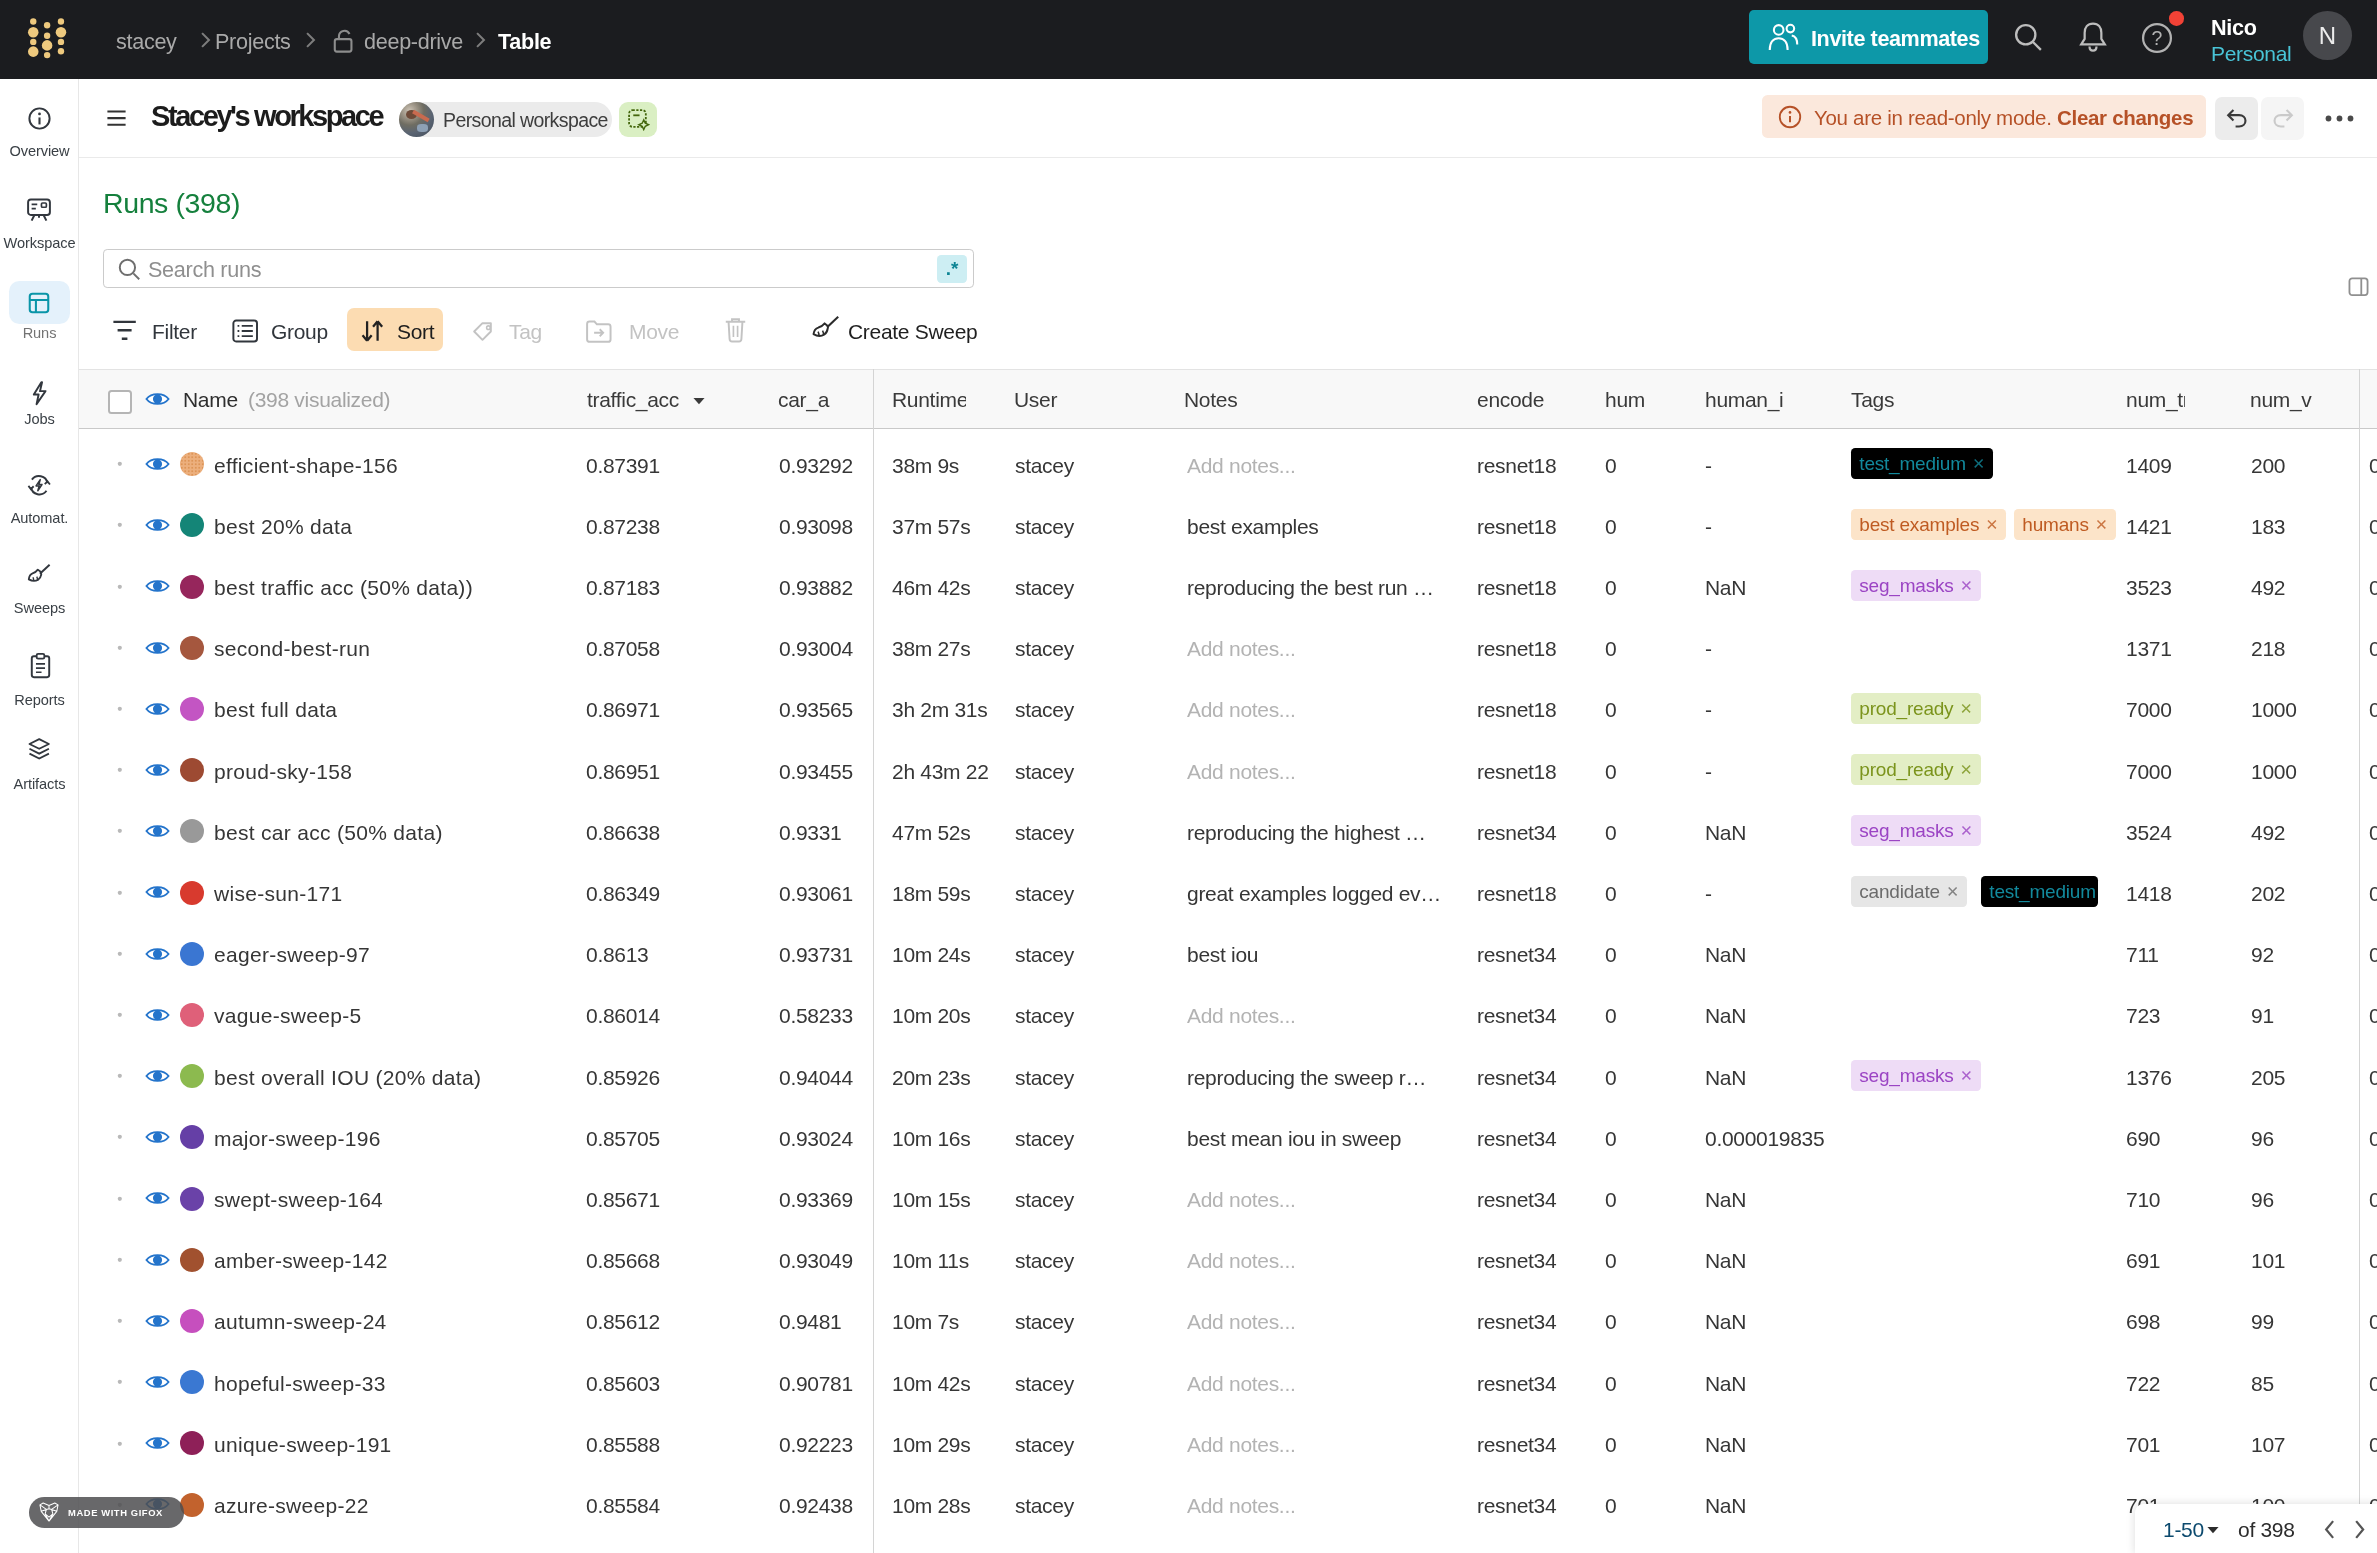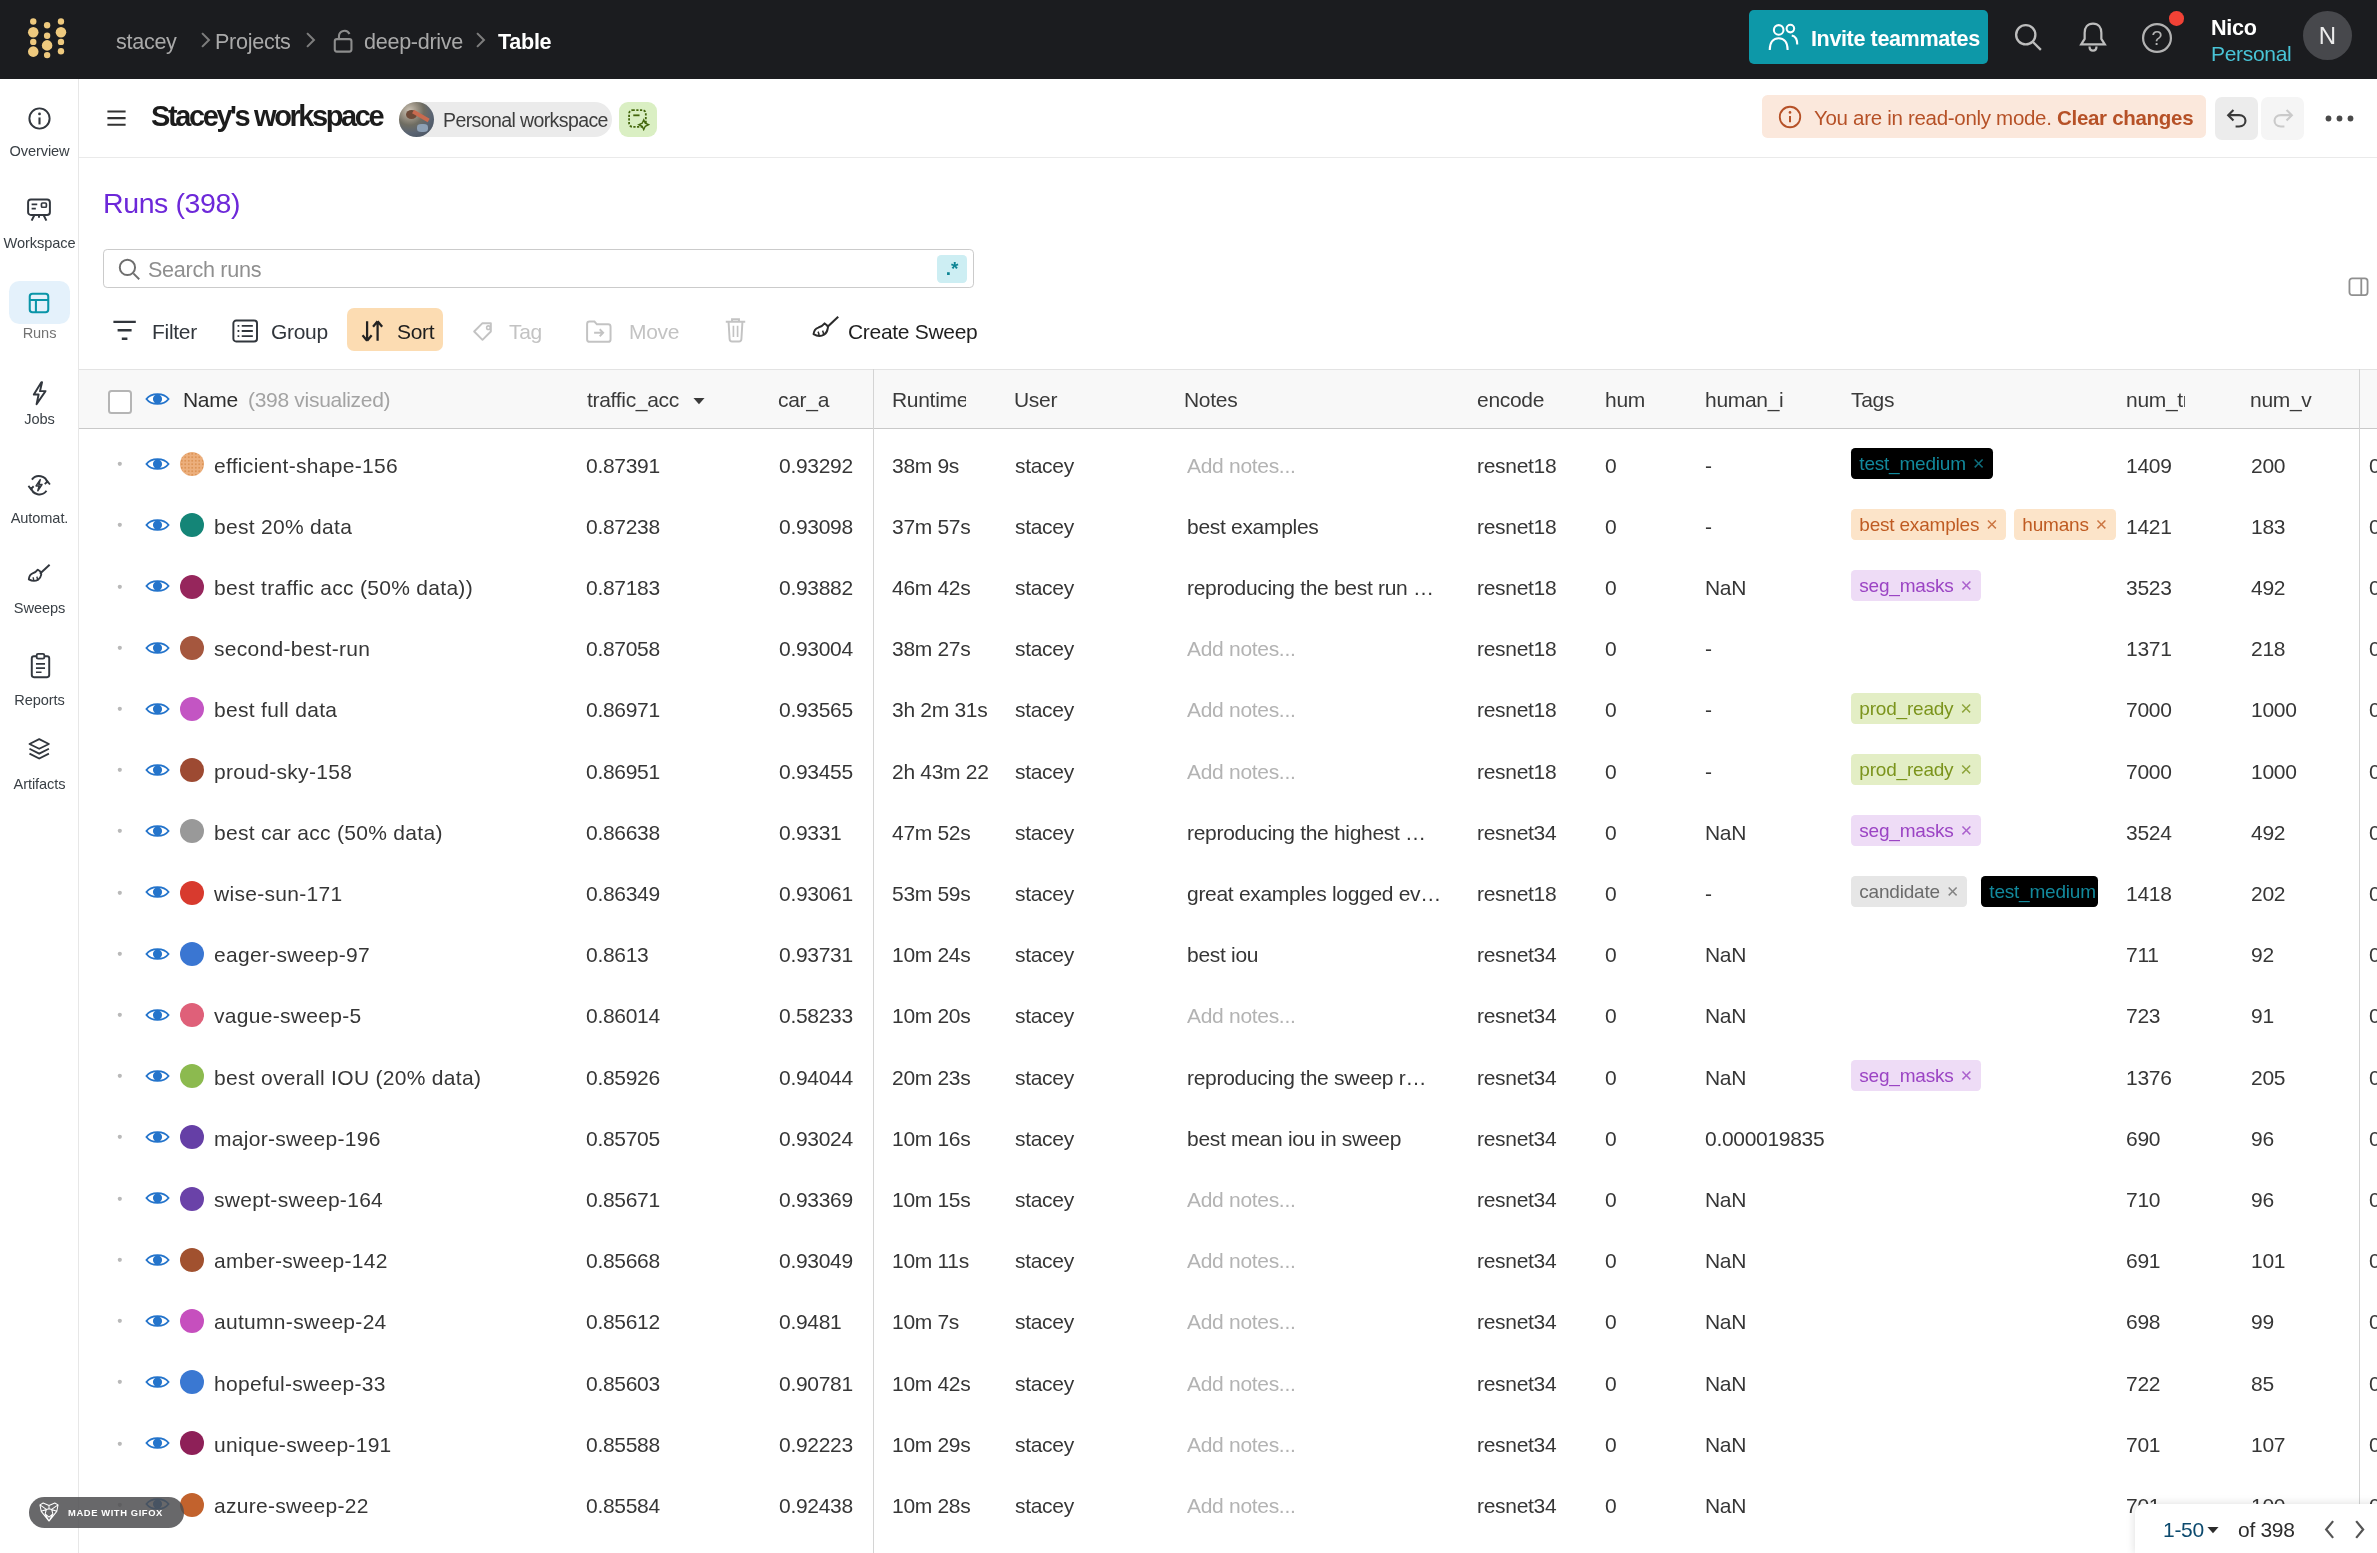--- a/index.html
+++ b/index.html
@@ -155,21 +155,21 @@
 <div class="abs" style="left:2261px;top:97px;width:43px;height:43px;border-radius:7px;background:#f5f5f5"></div>
 <svg class="abs" style="left:2271px;top:106px" width="24" height="24" viewBox="0 0 34 34">
     <path d="M28 13 h-14 c-5.5 0 -9 3.5 -9 8 0 4.5 3.5 8 9 8 h5" fill="none" stroke="#cacaca" stroke-width="3"></path>
     <path d="M22 5.5 L29.5 13 L22 20.5" fill="none" stroke="#cacaca" stroke-width="3"></path>
   </svg>
 <svg class="abs" style="left:2323px;top:113px" width="33" height="11" viewBox="0 0 48 16">
     <circle cx="8" cy="8" r="4.2" fill="#4a4a4a"></circle>
     <circle cx="24" cy="8" r="4.2" fill="#4a4a4a"></circle>
     <circle cx="40" cy="8" r="4.2" fill="#4a4a4a"></circle>
   </svg>
-<div class="t" style="left:103px;top:187px;font-size:28.5px;color:#6d28d9;letter-spacing:-0.4px">Runs (398)</div>
+<div class="t" style="left:103px;top:187px;font-size:28.5px;color:#15803d;letter-spacing:-0.4px">Runs (398)</div>
 <svg class="abs" style="left:2348px;top:277px" width="21" height="19.5" viewBox="0 0 30 28">
     <rect x="2" y="2" width="26" height="24" rx="4" fill="none" stroke="#8f8f8f" stroke-width="2.6"></rect>
     <path d="M19 2 v24" stroke="#8f8f8f" stroke-width="2.6"></path>
   </svg>
 <div class="abs" style="left:103px;top:249px;width:871px;height:39px;border:1.4px solid #cbcbcb;border-radius:4.2px;background:#fff"></div>
 <svg class="abs" style="left:117px;top:257px" width="25" height="25" viewBox="0 0 36 36">
     <circle cx="15" cy="15" r="11" fill="none" stroke="#6e6e6e" stroke-width="2.8"></circle>
     <path d="M23.5 23.5 L32 32" stroke="#6e6e6e" stroke-width="2.8"></path>
   </svg>
 <div class="t" style="left:148px;top:257px;color:#8f8f8f;font-size:21.6px">Search runs</div>
@@ -385,21 +385,21 @@
     <circle cx="4" cy="4" r="3" fill="#b9b9b9"></circle>
   </svg>
 <svg class="abs" style="left:145px;top:883px" width="25" height="18" viewBox="0 0 36 26">
     <path d="M2 13 C9 3.6 27 3.6 34 13 C27 22.4 9 22.4 2 13 Z" fill="#fff" stroke="#2474cb" stroke-width="2.6"></path>
     <circle cx="18" cy="13" r="6.6" fill="#2474cb"></circle>
   </svg>
 <div class="abs" style="left:180px;top:881px;width:24px;height:24px;border-radius:50%;background-color:#d83a2e"></div>
 <div class="t nm" style="left:214px;top:882px">wise-sun-171</div>
 <div class="t" style="left:586px;top:882px">0.86349</div>
 <div class="t" style="left:779px;top:882px">0.93061</div>
-<div class="t" style="left:892px;top:882px">53m 59s</div>
+<div class="t" style="left:892px;top:882px">18m 59s</div>
 <div class="t" style="left:1015px;top:882px">stacey</div>
 <div class="t hclip" style="left:1187px;top:882px;width:278px">great examples logged ev…</div>
 <div class="t" style="left:1477px;top:882px">resnet18</div>
 <div class="t" style="left:1605px;top:882px">0</div>
 <div class="t" style="left:1705px;top:882px">-</div>
 <div class="chip gy" style="left:1851px;top:876px">candidate<span class="x">✕</span></div>
 <div class="chip cy" style="left:1981px;top:876px;max-width:117px;overflow:hidden">test_medium</div>
 <div class="t" style="left:2126px;top:882px">1418</div>
 <div class="t" style="left:2251px;top:882px">202</div>
 <div class="t" style="left:2369px;top:882px">0</div>

